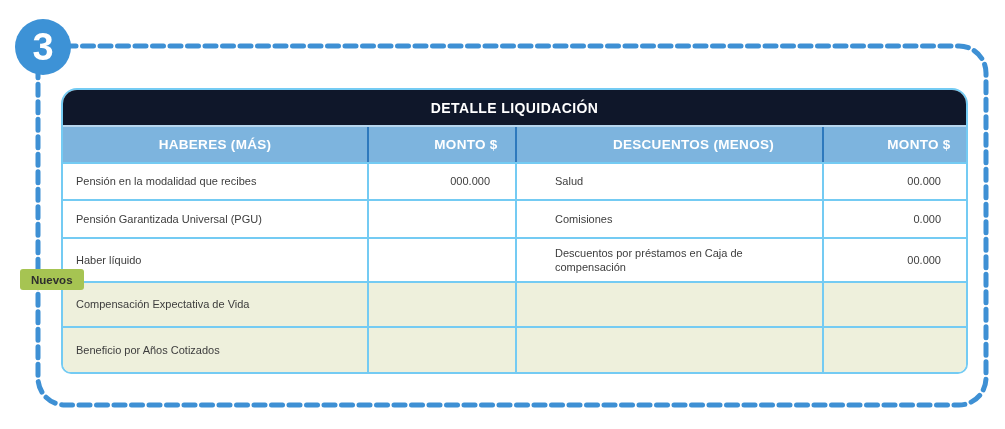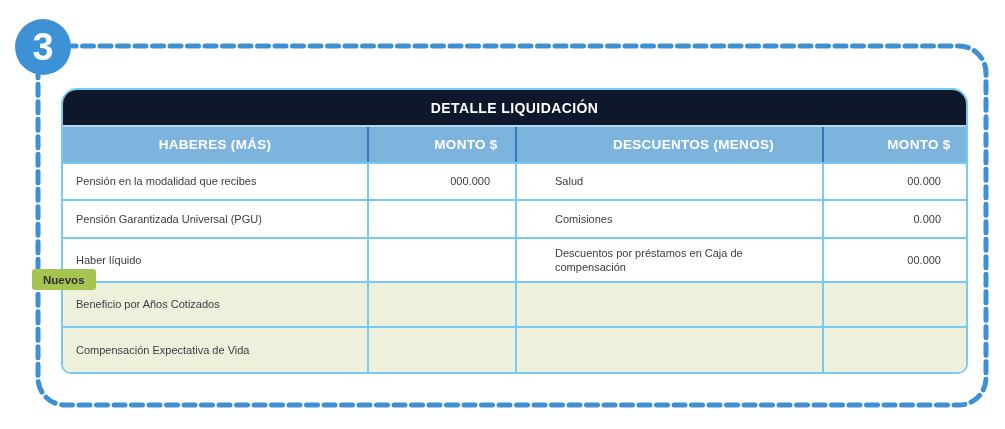--- a/index.html
+++ b/index.html
@@ -84,21 +84,21 @@
   .c-monto { justify-content: flex-end; padding-right: 25px; text-align: right; }
 
   .t-body .trow:nth-child(1) { height: 37px; }
   .t-body .trow:nth-child(2) { height: 38px; }
   .t-body .trow:nth-child(3) { height: 44px; }
   .t-body .trow:nth-child(4) { height: 45px; }
   .t-body .trow:nth-child(5) { height: 46px; }
 
   .new-badge {
     position: absolute;
-    left: 32px; top: 269px;
+    left: 20px; top: 269px;
     height: 21px;
     padding: 0 11px;
     background: #a6c452;
     border-radius: 3px;
     color: #2e2e2e;
     font-size: 11.5px;
     font-weight: bold;
     display: flex; align-items: center; justify-content: center;
     z-index: 5;
   }
@@ -142,28 +142,28 @@
   </div>
 
   <div class="t-grid trow">
     <div class="c-label">Haber líquido</div>
     <div class="c-monto"></div>
     <div class="c-label">Descuentos por préstamos en Caja de compensación</div>
     <div class="c-monto">00.000</div>
   </div>
 
   <div class="t-grid trow hl">
-    <div class="c-label">Beneficio por Años Cotizados</div>
+    <div class="c-label">Compensación Expectativa de Vida</div>
     <div class="c-monto"></div>
     <div class="c-label"></div>
     <div class="c-monto"></div>
   </div>
 
   <div class="t-grid trow hl">
-    <div class="c-label">Compensación Expectativa de Vida</div>
+    <div class="c-label">Beneficio por Años Cotizados</div>
     <div class="c-monto"></div>
     <div class="c-label"></div>
     <div class="c-monto"></div>
   </div>
 </div>
   </div>
 
   <div class="new-badge">
     <span>Nuevos</span>
   </div>

